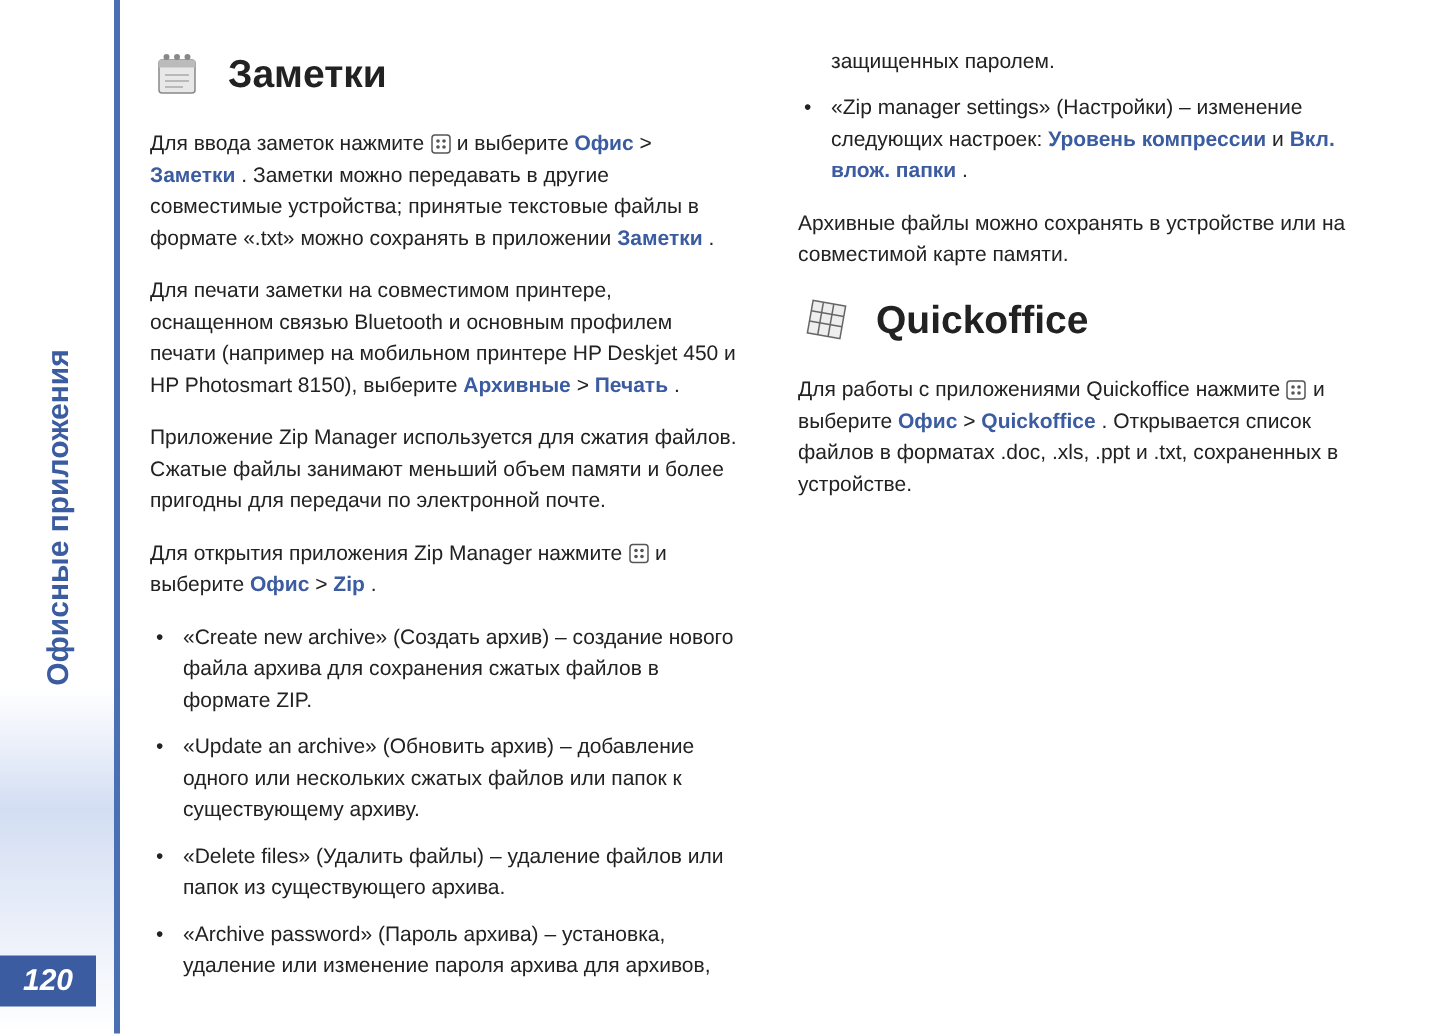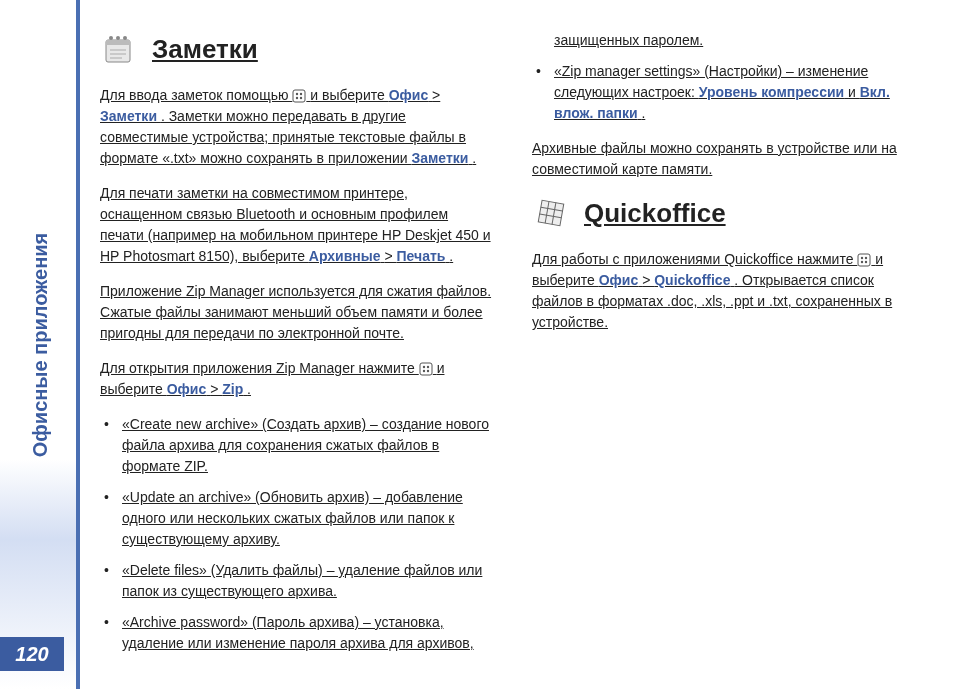--- a/index.html
+++ b/index.html
@@ -67,21 +67,20 @@
   }
   .content {
     flex: 1;
     padding: 30px 30px 20px 20px;
     column-count: 2;
     column-gap: 40px;
     column-fill: auto;
     height: 100%;
     font-size: 14px;
     line-height: 1.5;
-    text-decoration: underline;
   }
   .section-head {
     display: flex;
     align-items: flex-start;
     gap: 14px;
     margin-bottom: 16px;
     break-inside: avoid;
   }
   .section-head svg { flex-shrink: 0; }
   .section-head h2 {
@@ -134,21 +133,21 @@
           <circle cx="18" cy="8" r="2" fill="#888"></circle>
           <circle cx="25" cy="8" r="2" fill="#888"></circle>
         <line x1="10" y1="20" x2="26" y2="20" stroke="#aaa"></line>
           <line x1="10" y1="24" x2="26" y2="24" stroke="#aaa"></line>
           <line x1="10" y1="28" x2="22" y2="28" stroke="#aaa"></line>
       </svg>
       <h2>Заметки</h2>
     </div>
 
     <p>
-      <span>Для ввода заметок помощью </span>
+      <span>Для ввода заметок нажмите </span>
       <svg class="key-icon" width="14" height="14" viewBox="0 0 14 14">
           <rect x="1" y="1" width="12" height="12" rx="2" fill="none" stroke="#555"></rect>
           <circle cx="5" cy="5" r="1.2" fill="#555"></circle>
           <circle cx="9" cy="5" r="1.2" fill="#555"></circle>
           <circle cx="5" cy="9" r="1.2" fill="#555"></circle>
           <circle cx="9" cy="9" r="1.2" fill="#555"></circle>
         </svg>
       <span> и выберите </span>
       <span class="link">Офис</span>
       <span> &gt; </span>

